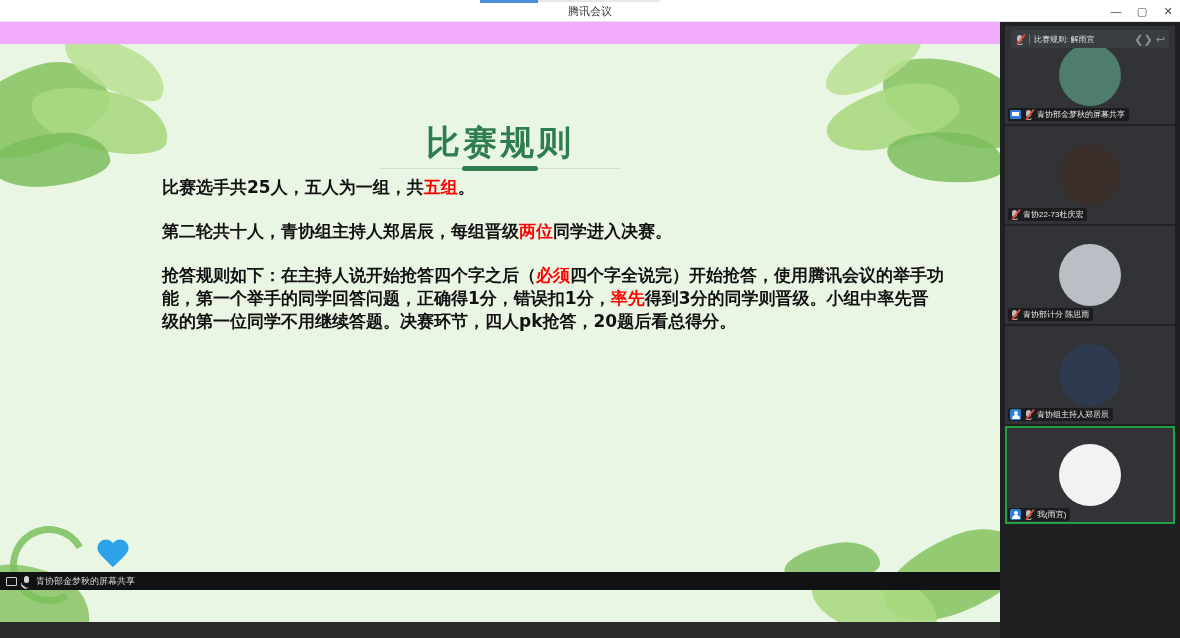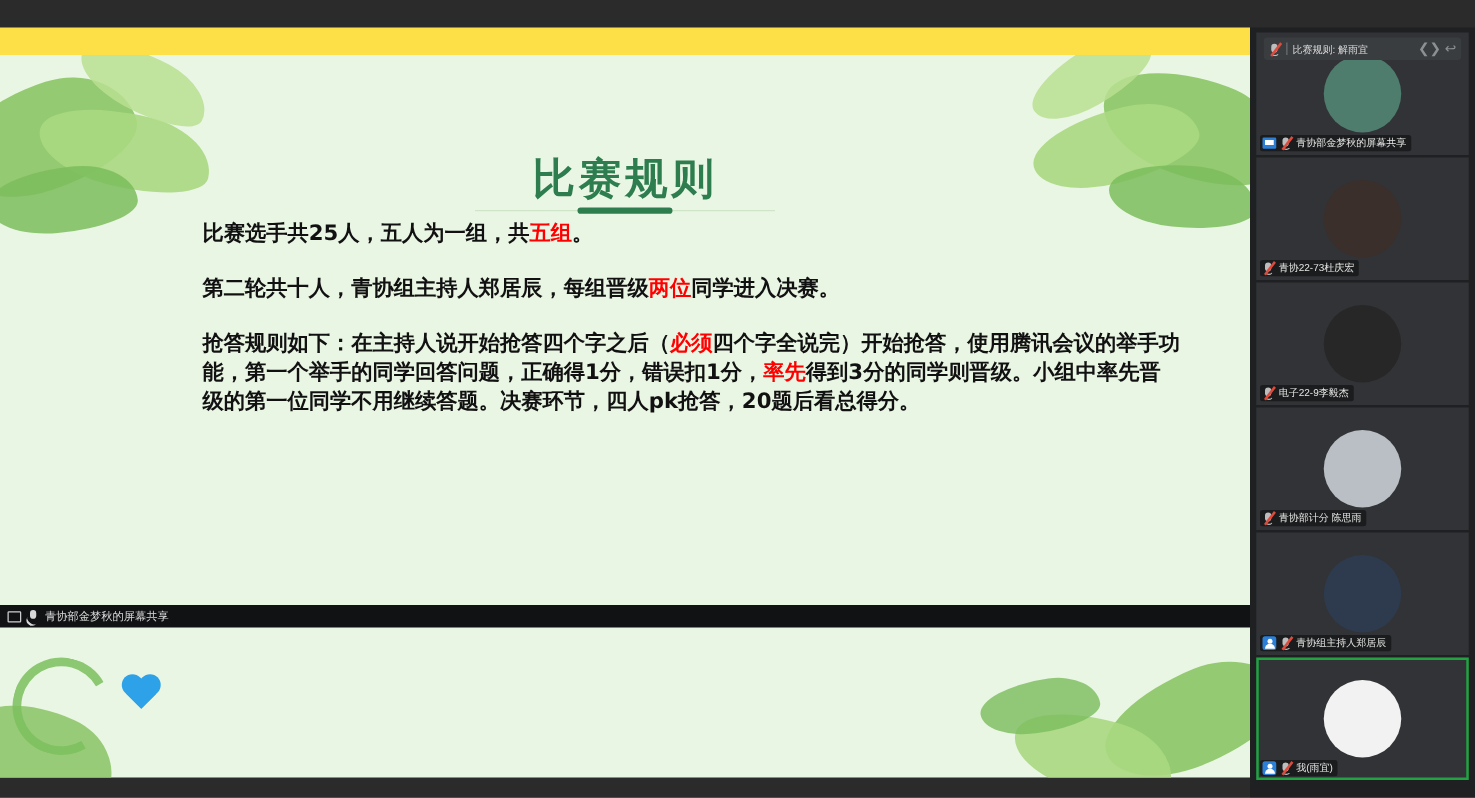--- a/index.html
+++ b/index.html
@@ -15,22 +15,22 @@
   .tab-active { position:absolute; left:0; top:0; width:58px; height:3px; background:#4a90d9; }
   .tab-rest { position:absolute; left:58px; top:0; width:122px; height:2px; background:#e8e8e8; }
   .win-title { position:absolute; left:0; top:0; width:1180px; height:22px;
     line-height:22px; text-align:center; font-size:11px; color:#333; }
   .win-ctrls { position:absolute; right:6px; top:0; height:22px; display:flex;
     align-items:center; gap:14px; }
   .win-ctrls span { font-size:11px; color:#444; line-height:22px;
     width:12px; text-align:center; cursor:default; }
 
   
-  .stage { position:absolute; left:0; top:22px; width:1000px; height:480px;
-    background:#fde047; }
+  .stage { position:absolute; left:0; top:22px; width:1000px; height:568px;
+    background:#f0abfc; }
 
   .slide { position:absolute; left:0; top:22px; width:1000px; height:578px;
     background:#eaf6e4; overflow:hidden; }
 
   
   .leaf { position:absolute; border-radius:60% 40% 55% 45%/50% 60% 40% 50%; }
   .lf1 { left:-40px; top:24px; width:150px; height:84px; background:#8fc76a;
          transform:rotate(-18deg); opacity:.95; }
   .lf2 { left:30px; top:46px; width:140px; height:60px; background:#a9d87f;
          transform:rotate(14deg); opacity:.9; }
@@ -141,20 +141,32 @@
   .av3 { background:#272727; }
   .av4 { background:#2e3b4e; }
   .av5 { background:#b9bfc4; }
   .av6 { background:#f2f2f2; }
 </style>
 </head>
 <body>
 
 <div class="app">
 
+  <div class="titlebar">
+    <div class="tab-strip">
+      <div class="tab-active"></div>
+      <div class="tab-rest"></div>
+    </div>
+    <div class="win-title">腾讯会议</div>
+    <div class="win-ctrls">
+      <span>—</span>
+      <span>▢</span>
+      <span>✕</span>
+    </div>
+  </div>
 
   <div class="stage">
 
     <div class="share-top">
       <span class="dot"></span>
       <span>录制中</span>
     </div>
 
     <div class="slide">
       <div class="leaf lf1"></div>
@@ -220,31 +232,20 @@
         <div class="tile-name">
           <span class="mic-off">
             <span class="m"></span>
             <span class="arc"></span>
             <span class="slash"></span>
           </span>
           <span class="label">青协22-73杜庆宏</span>
         </div>
       </div>
       <div class="tile">
-        <div class="av av3"></div>
-        <div class="tile-name">
-          <span class="mic-off">
-            <span class="m"></span>
-            <span class="arc"></span>
-            <span class="slash"></span>
-          </span>
-          <span class="label">电子22-9李毅杰</span>
-        </div>
-      </div>
-      <div class="tile">
         <div class="av av5"></div>
         <div class="tile-name">
           <span class="mic-off">
             <span class="m"></span>
             <span class="arc"></span>
             <span class="slash"></span>
           </span>
           <span class="label">青协部计分 陈思雨</span>
         </div>
       </div>

